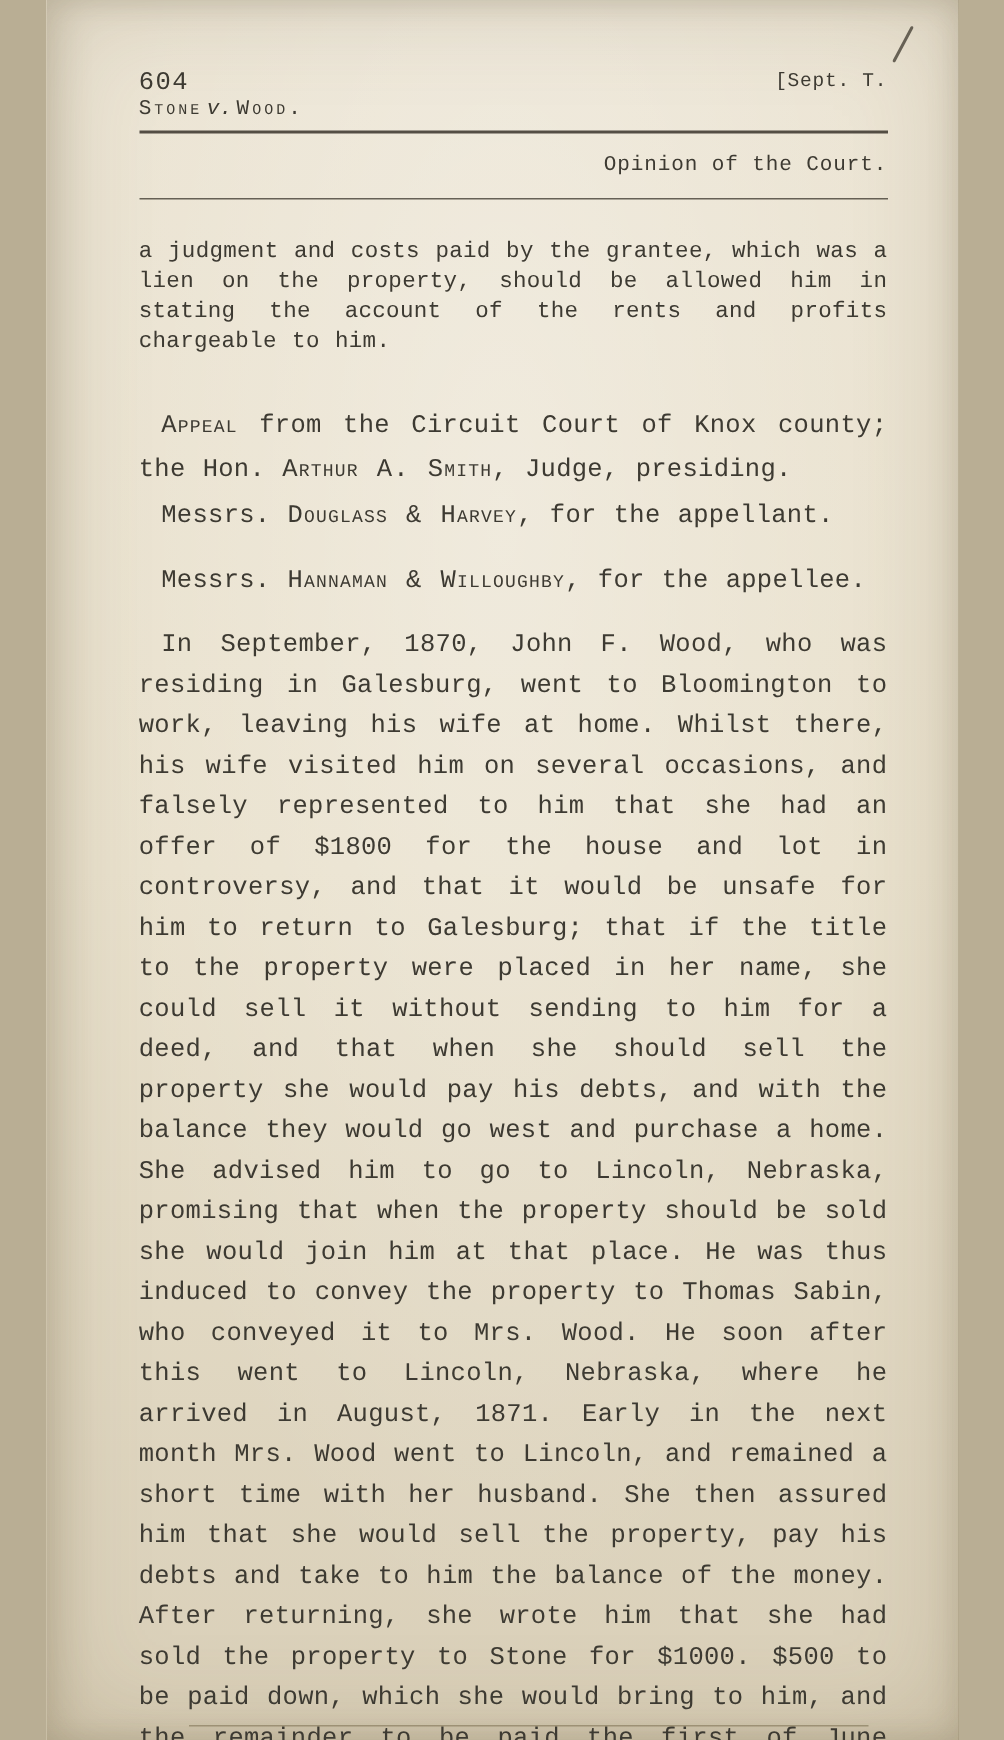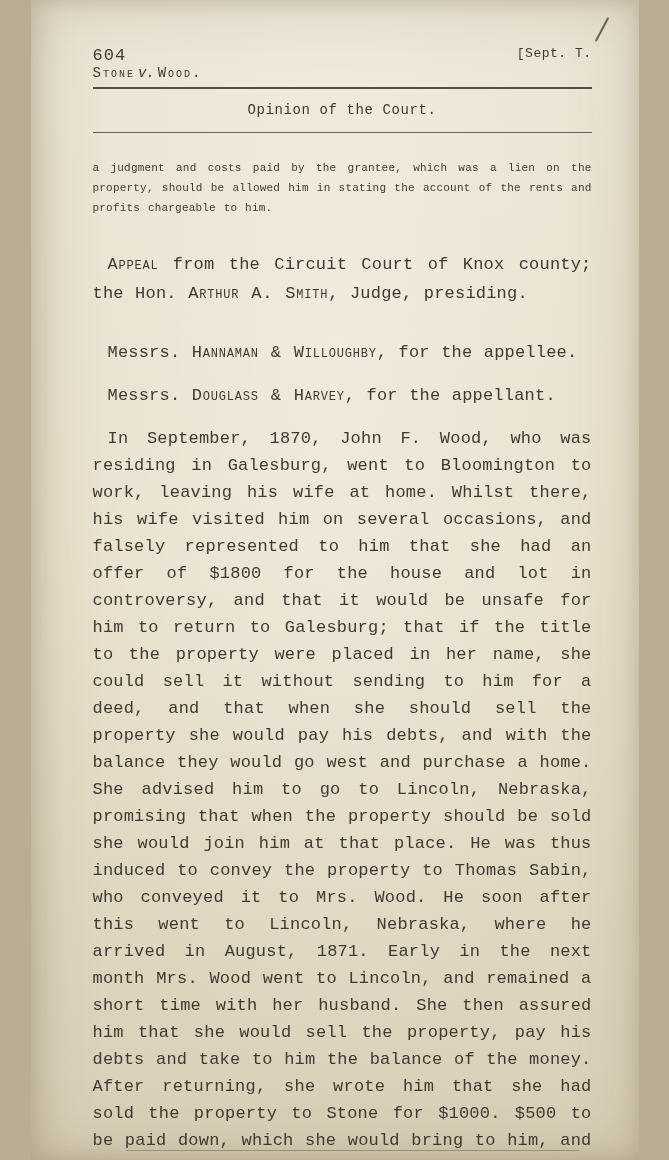--- a/index.html
+++ b/index.html
@@ -50,46 +50,46 @@
   .term {
     position: absolute; right: 0; top: 0;
     font-size: 13px; letter-spacing: 0.5px;
   }
   .rule-top {
     margin-top: 15px;
     border: none;
     border-top: 2px solid rgba(56, 51, 42, 0.85);
   }
   .running-head {
-    text-align: center;
+    text-align: right;
     font-size: 14px;
     letter-spacing: 0.6px;
     padding: 5px 0 6px;
   }
   .rule-bottom {
     border: none;
     border-top: 1.5px solid rgba(56, 51, 42, 0.75);
   }
   .body-text { padding-top: 17px; }
   .para {
     margin: 0 0 16px 0;
     font-size: 17px;
     line-height: 27px;
     text-align: justify;
     letter-spacing: 0.2px;
     word-spacing: 1px;
   }
   .para.indent { text-indent: 15px; }
   .para.syllabus {
-    font-size: 11px;
+    font-size: 15px;
     line-height: 20px;
     margin-bottom: 32px;
     text-indent: 0;
   }
-  .para.appeal { line-height: 29px; margin-bottom: 31px; }
+  .para.appeal { line-height: 29px; margin-bottom: 3px; }
   .para.main { margin-bottom: 12px; }
   .sc { font-variant: small-caps; letter-spacing: 0.8px; }
   .scan-mark {
     position: absolute;
     top: 16px; right: 36px;
     width: 2px; height: 27px;
     background: rgba(62, 56, 45, 0.75);
     transform: rotate(28deg);
     border-radius: 2px;
   }
@@ -114,21 +114,21 @@
       <span class="term">[Sept. T.</span>
     </header>
 
     <hr class="rule-top">
     <div class="running-head">Opinion of the Court.</div>
     <hr class="rule-bottom">
 
     <div class="body-text">
         <p class="para syllabus"><span>a judgment and costs paid by the grantee, which was a lien on the property, should be allowed him in stating the account of the rents and profits chargeable to him.</span></p>
         <p class="para indent appeal"><span class="sc">Appeal</span><span> from the Circuit Court of Knox county; the Hon. </span><span class="sc">Arthur A. Smith</span><span>, Judge, presiding.</span></p>
+        <p class="para indent"><span>Messrs. </span><span class="sc">Douglass &amp; Harvey</span><span>, for the appellant.</span></p>
         <p class="para indent"><span>Messrs. </span><span class="sc">Hannaman &amp; Willoughby</span><span>, for the appellee.</span></p>
-        <p class="para indent"><span>Messrs. </span><span class="sc">Douglass &amp; Harvey</span><span>, for the appellant.</span></p>
         <p class="para indent main"><span>In September, 1870, John F. Wood, who was residing in Galesburg, went to Bloomington to work, leaving his wife at home. Whilst there, his wife visited him on several occasions, and falsely represented to him that she had an offer of $1800 for the house and lot in controversy, and that it would be unsafe for him to return to Galesburg; that if the title to the property were placed in her name, she could sell it without sending to him for a deed, and that when she should sell the property she would pay his debts, and with the balance they would go west and purchase a home. She advised him to go to Lincoln, Nebraska, promising that when the property should be sold she would join him at that place. He was thus induced to convey the property to Thomas Sabin, who conveyed it to Mrs. Wood. He soon after this went to Lincoln, Nebraska, where he arrived in August, 1871. Early in the next month Mrs. Wood went to Lincoln, and remained a short time with her husband. She then assured him that she would sell the property, pay his debts and take to him the balance of the money. After returning, she wrote him that she had sold the property to Stone for $1000. $500 to be paid down, which she would bring to him, and the remainder to be paid the first of June following. She sent with the letter a deed for him to execute, which he did on the 21st of December, 1871, and returned it to his wife. She had, but a few days previously, executed and delivered to Stone a deed by her alone for the property, but, learning that it was necessary for</span></p>
       </div>
 
   </div>
 
   <span class="page-edge-line"></span>
 </div>
 
 </body></html>

